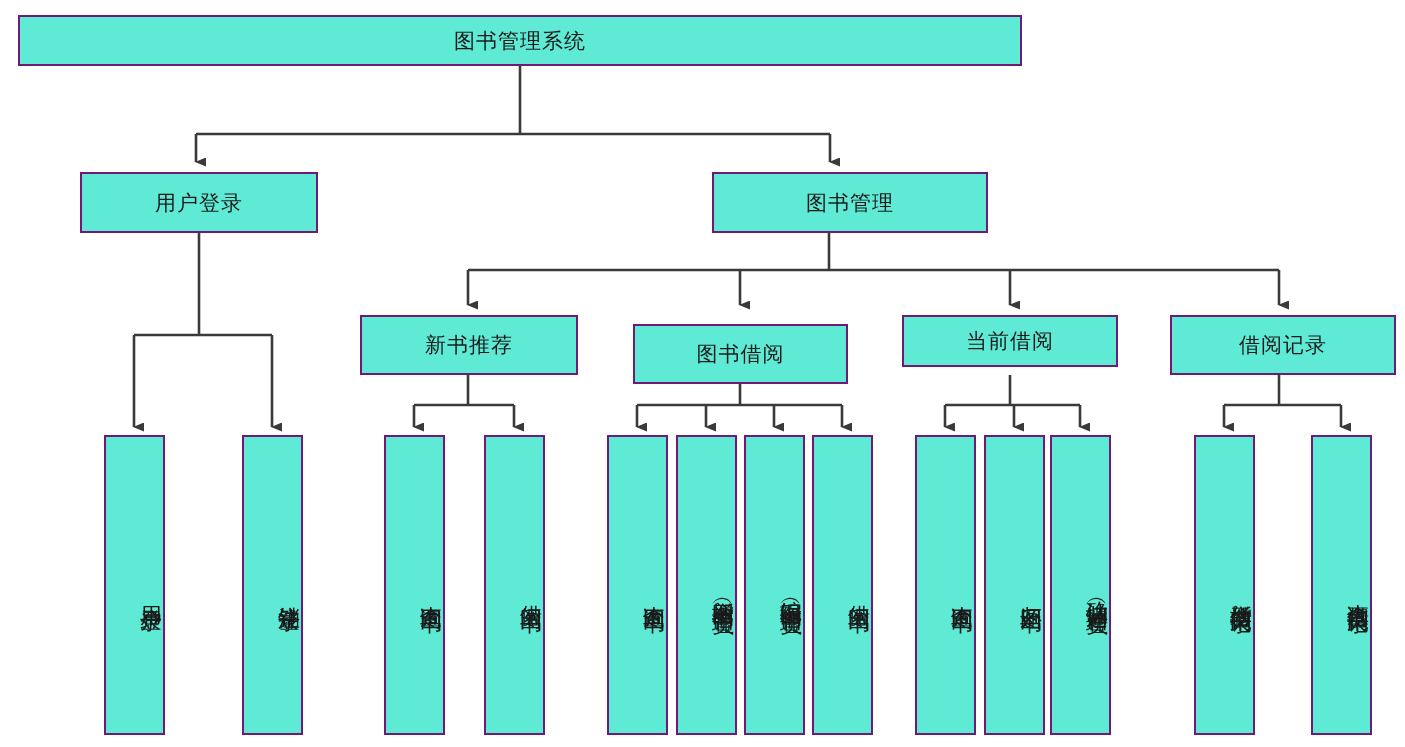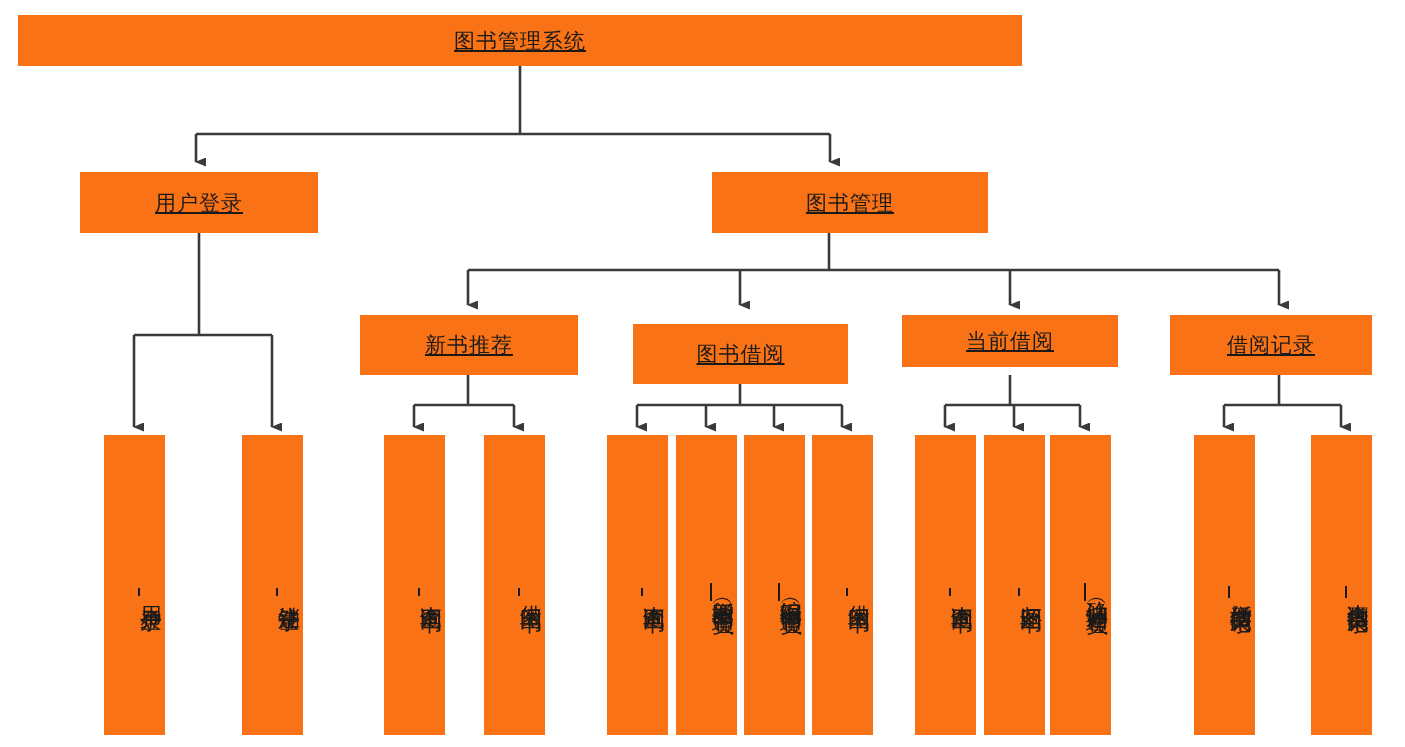--- a/index.html
+++ b/index.html
@@ -13,27 +13,26 @@
   #canvas {
     position: relative;
     width: 1405px;
     height: 747px;
     background: #ffffff;
     overflow: hidden;
   }
   .node {
     position: absolute;
     box-sizing: border-box;
-    border: 2px solid #f97316;
-    background: #f97316;
+    border: 2px solid #701a75;
+    background: #5eead4;
     display: flex;
     align-items: center;
     justify-content: center;
     color: #1a1a1a;
-    text-decoration: underline;
   }
   .node.horiz {
     font-size: 21px;
     letter-spacing: 1px;
   }
   .node.vert {
     writing-mode: vertical-rl;
     text-orientation: upright;
     font-size: 22px;
     letter-spacing: 2px;
@@ -136,21 +135,21 @@
 
   <div class="node horiz" style="left:360px; top:315px; width:218px; height:60px;text-align:center;">
     <span>新书推荐</span>
   </div>
   <div class="node horiz" style="left:633px; top:324px; width:215px; height:60px;">
     <span>图书借阅</span>
   </div>
   <div class="node horiz" style="left:902px; top:315px; width:216px; height:52px;text-align:right;">
     <span>当前借阅</span>
   </div>
-  <div class="node horiz" style="left:1170px; top:315px; width:202px; height:60px;">
+  <div class="node horiz" style="left:1170px; top:315px; width:226px; height:60px;">
     <span>借阅记录</span>
   </div>
 
   <div class="node vert" style="left:104px; top:435px; width:61px; height:300px;">
     <span class="vtext">用户登录</span>
   </div>
   <div class="node vert" style="left:242px; top:435px; width:61px; height:300px;">
     <span class="vtext">注销登录</span>
   </div>
 

